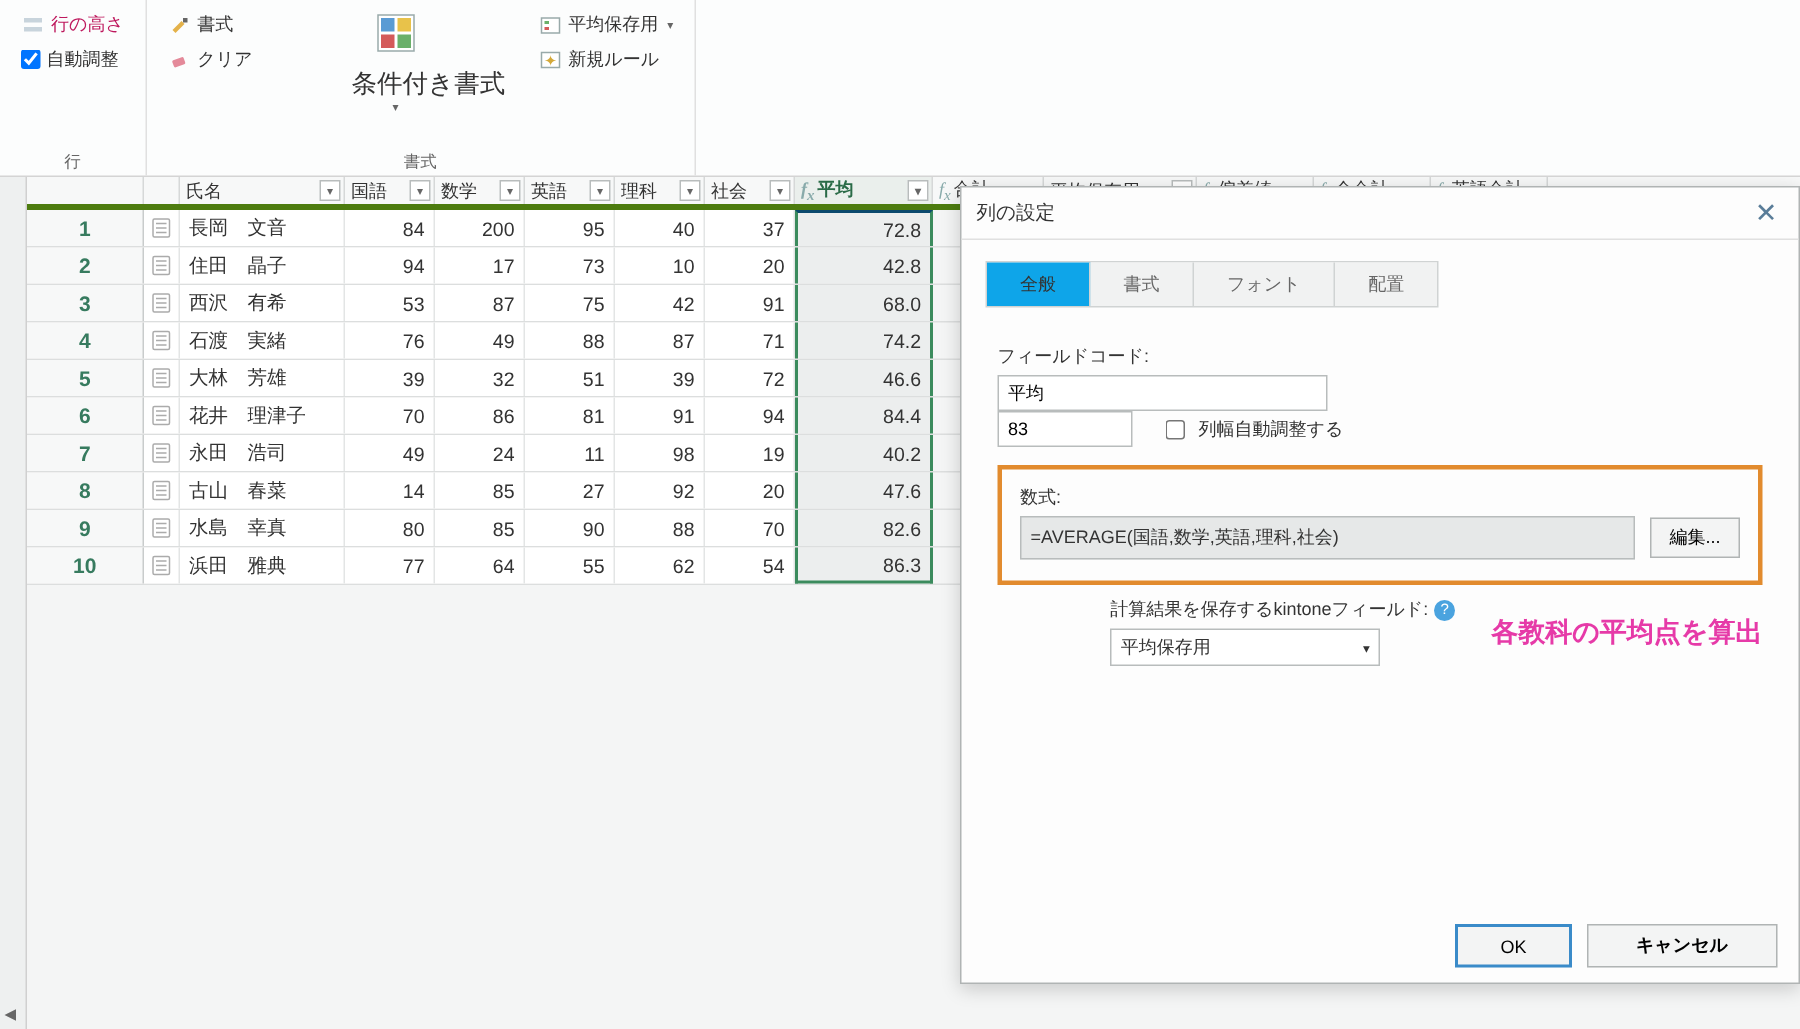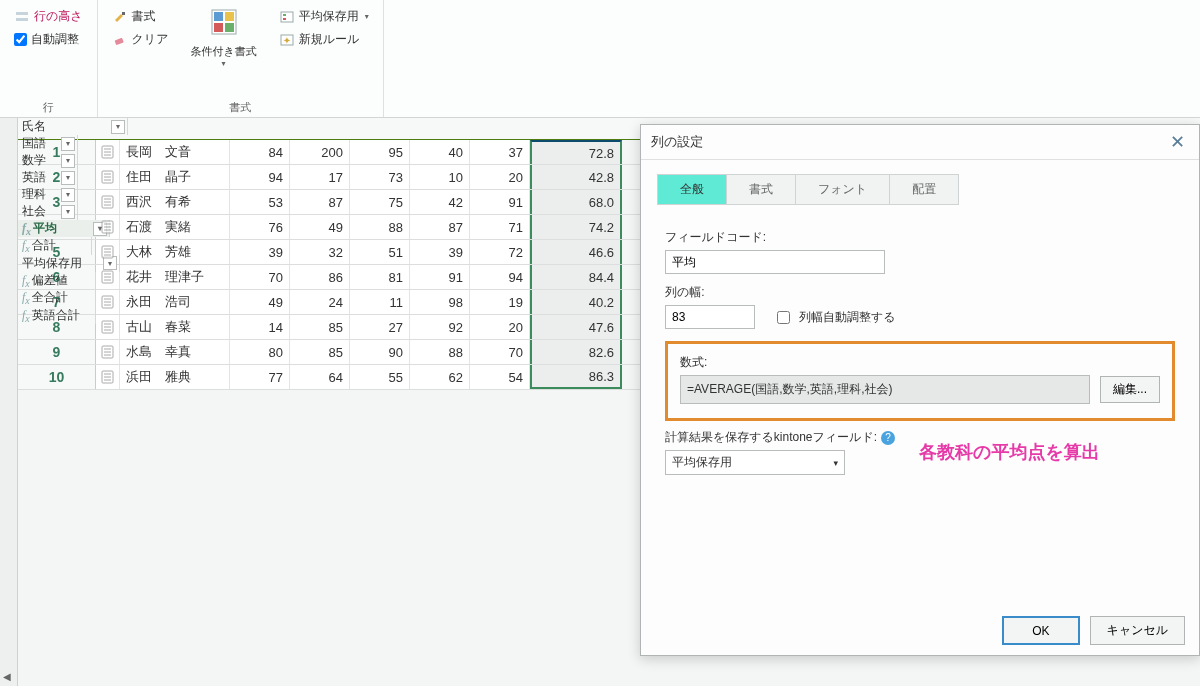--- a/index.html
+++ b/index.html
@@ -41,21 +41,21 @@
   padding: 2px 4px;
   font-size: 12px;
   color: #333;
   white-space: nowrap;
 }
 .rb-item.disabled { color: #be185d; }
 .rb-item input[type=checkbox]{ margin:0; }
 .rb-icon { width:16px; height:16px; display:inline-flex; align-items:center; justify-content:center; }
 .rb-bigicon { width:32px; height:32px; margin: 0 auto 2px; display:flex; align-items:center; justify-content:center; }
 .rb-col { display:flex; flex-direction:column; gap:2px; }
-.rb-center { text-align:center; font-size:11px; }
+.rb-center { text-align:center; font-size:17px;margin-left:44px; }
 
 .grid-area {
   display:flex;
   background:#f4f5f5;
   height: 568px;
 }
 .leftbar {
   width: 18px;
   background:#eef0f0;
   border-right:1px solid #d0d0d0;
@@ -63,23 +63,22 @@
 }
 .leftbar .arrow { position:absolute; bottom:4px; left:3px; font-size:10px; color:#666; }
 .main {
   position:relative;
   flex:1;
   overflow:hidden;
 }
 .headers {
   display:flex;
   background:#f7f8f8;
-  border-bottom:1px solid #4d7c0f;
+  border-bottom:4px solid #4d7c0f;
   height:22px;
-  flex-direction:column;
 }
 .colhead {
   border-right:1px solid #d6d8d8;
   display:flex;
   align-items:center;
   justify-content:space-between;
   padding: 0 2px 0 4px;
   font-size:12px;
   color:#333;
   position:relative;
@@ -159,21 +158,21 @@
   border:1px solid #d0d3d3;
   margin: 14px 16px 10px;
   width: max-content;
 }
 .dlg-tab {
   padding:6px 22px;
   font-size:12px;
   border-right:1px solid #d0d3d3;
 }
 .dlg-tab:last-child{border-right:none;}
-.dlg-tab.active { background:#5eead4; }
+.dlg-tab.active { background:#0ea5e9; }
 .dlg-tab:not(.active){ background:#f1f2f2; color:#666; }
 .dlg-body { padding: 4px 24px; }
 .fld-label { font-size:12px; margin:10px 0 4px; color:#333; }
 .txt {
   border:1px solid #b8bcbc;
   padding:4px 6px;
   font-size:12px;
   background:#fff;
 }
 .txt.w220{ width:220px; }
@@ -193,21 +192,21 @@
   padding:5px 6px;
   font-size:12px;
   color:#333;
 }
 .btn {
   border:1px solid #b0b4b4;
   background:#f3f4f4;
   padding:4px 12px;
   font-size:12px;
 }
-.save-row { margin-top:8px; display:flex; align-items:center; gap:16px;}
+.save-row { margin-top:8px; display:flex; align-items:center; gap:16px;justify-content:flex-end;}
 .save-label { font-size:12px; display:flex; align-items:center; gap:4px; }
 .help-ico {
   width:14px;height:14px;border-radius:50%;
   background:#4aa3df;color:#fff;font-size:10px;
   display:inline-flex;align-items:center;justify-content:center;
 }
 .select {
   border:1px solid #b8bcbc;
   padding:3px 6px;
   font-size:12px;
@@ -220,21 +219,21 @@
   font-size:18px;
   font-weight:bold;
   margin-left:8px;
 }
 .dlg-footer {
   position:absolute;
   bottom:10px; right:14px;
   display:flex; gap:10px;
 }
 .btn.ok { border:2px solid #3a8bc9; padding:5px 28px; }
-.btn.cancel { padding:5px 16px; }
+.btn.cancel { padding:5px 32px;font-weight:bold; }
 </style>
 </head>
 <body>
 
 <div class="ribbon">
   <div class="ribbon-group">
     <div class="rb-col" style="align-items:flex-start;">
       <div class="rb-item disabled">
         <span class="rb-icon">
           <svg width="14" height="14">
@@ -560,21 +559,20 @@
       <div class="dlg-tabs">
         <div class="dlg-tab active">全般</div>
         <div class="dlg-tab">書式</div>
         <div class="dlg-tab">フォント</div>
         <div class="dlg-tab">配置</div>
       </div>
       <div class="dlg-body">
         <div class="fld-label">フィールドコード:</div>
         <input class="txt w220" value="平均" style="">
 
-        <div class="fld-label">列の幅:</div>
         <div class="row-flex">
           <input class="txt w90" value="83" style="">
           <label class="chk">
             <input type="checkbox" style="">
             <span>列幅自動調整する</span>
           </label>
         </div>
 
         <div class="orange-box">
           <div>数式:</div>

